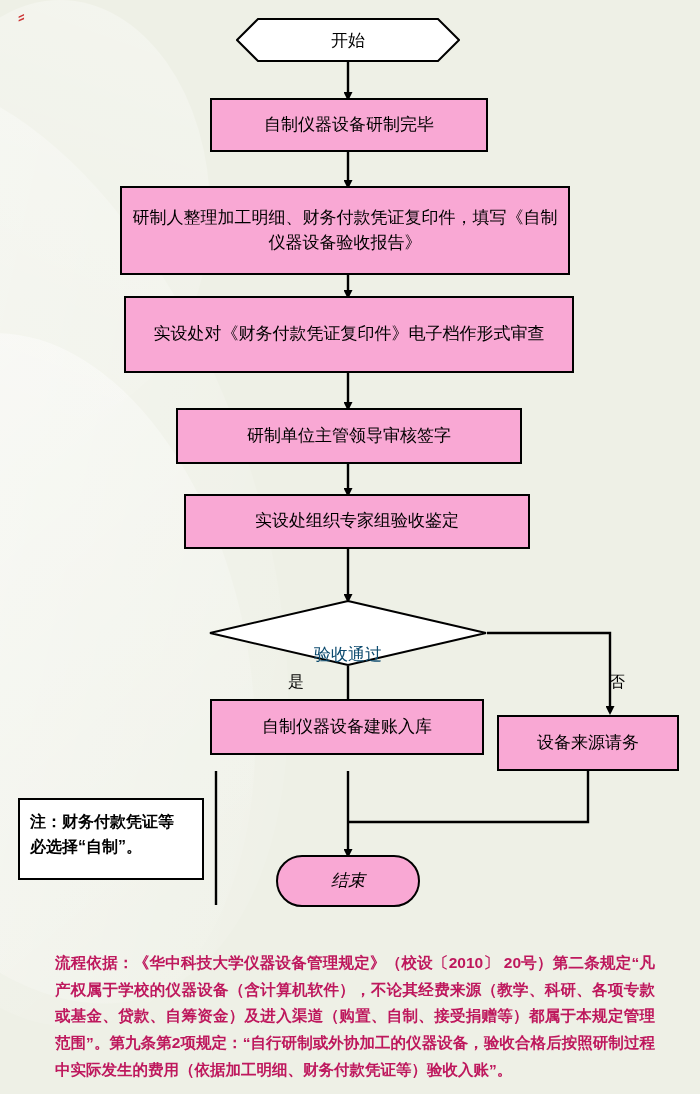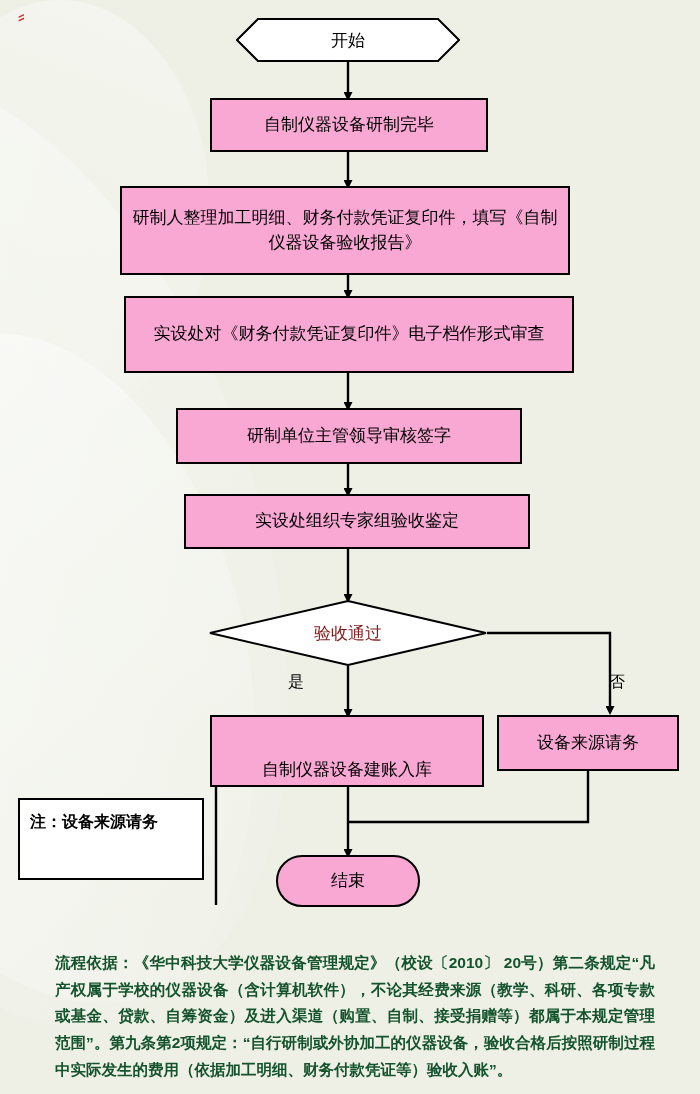--- a/index.html
+++ b/index.html
@@ -55,42 +55,42 @@
     display: flex;
     align-items: center;
     justify-content: center;
     text-align: center;
     color: #000;
     font-size: 17px;
     line-height: 1.45;
     padding: 2px 8px;
   }
   .node.rect { border-radius: 0; }
-  .node.stadium { border-radius: 28px; }
+  .node.stadium { border-radius: 28px; font-style: italic; }
   .node.two-line { font-size: 17px; }
 
   .hexagon {
     position: absolute;
     box-sizing: border-box;
     display: flex;
     align-items: center;
     justify-content: center;
     color: #000;
     font-size: 17px;
   }
   .hexagon svg { position: absolute; left: 0; top: 0; }
   .hexagon .label { position: relative; z-index: 2; }
 
   .diamond {
     position: absolute;
     box-sizing: border-box;
     display: flex;
-    align-items: center;
+    align-items: flex-end;
     justify-content: center;
-    color: #7f1d1d;
+    color: #0c4a6e;
     font-size: 17px;
   }
   .diamond svg { position: absolute; left: 0; top: 0; }
   .diamond .label { position: relative; z-index: 2; }
 
   .edge-label {
     position: absolute;
     font-size: 16px;
     color: #000;
   }
@@ -108,21 +108,21 @@
   }
 
   #footnote {
     position: absolute;
     left: 55px;
     top: 950px;
     width: 600px;
     font-size: 15.5px;
     font-weight: bold;
     line-height: 1.72;
-    color: #14532d;
+    color: #be185d;
     text-align: justify;
   }
 
   #corner-mark {
     position: absolute;
     left: 18px;
     top: 6px;
     width: 26px;
     height: 26px;
     color: #cc3333;
@@ -199,29 +199,30 @@
 <div class="diamond" id="node-decision" style="left:209px; top:600px; width:278px; height:66px;">
   <svg width="278" height="66" viewBox="0 0 278 66" preserveAspectRatio="none">
     <polygon points="139,1 277,33 139,65 1,33" fill="#ffffff" stroke="#000" stroke-width="2"></polygon>
   </svg>
   <span class="label">验收通过</span>
 </div>
 
 <div class="edge-label" id="label-yes" style="left:288px; top:672px;">是</div>
 <div class="edge-label" id="label-no" style="left:609px; top:672px;">否</div>
 
-<div class="node rect" id="node-yes" style="left:210px; top:715px; width:274px; height:72px;align-items:flex-end;">
+<div class="node rect" id="node-yes" style="left:210px; top:699px; width:274px; height:56px;">
   <span>自制仪器设备建账入库</span>
 </div>
 
 <div class="node rect" id="node-no" style="left:497px; top:715px; width:182px; height:56px;">
   <span>设备来源请务</span>
 </div>
 
 <div class="node stadium" id="node-end" style="left:276px; top:855px; width:144px; height:52px;">
   <span>结束</span>
 </div>
 
 <div class="note-box" id="note-box" style="left:18px; top:798px; width:186px; height:82px;">
-  <div>注：设备来源请务</div>
+  <div>注：财务付款凭证等</div>
+  <div>必选择“自制”。</div>
 </div>
 
 <div id="footnote">流程依据：《华中科技大学仪器设备管理规定》（校设〔2010〕 20号）第二条规定“凡产权属于学校的仪器设备（含计算机软件），不论其经费来源（教学、科研、各项专款或基金、贷款、自筹资金）及进入渠道（购置、自制、接受捐赠等）都属于本规定管理范围”。第九条第2项规定：“自行研制或外协加工的仪器设备，验收合格后按照研制过程中实际发生的费用（依据加工明细、财务付款凭证等）验收入账”。</div>
 
 </body></html>

